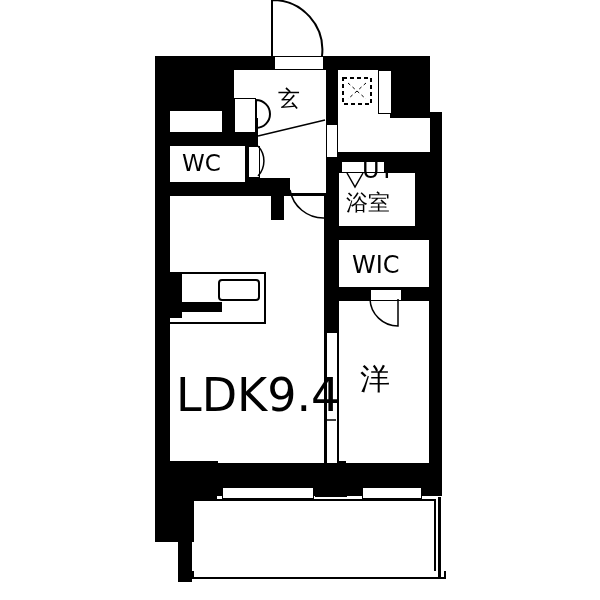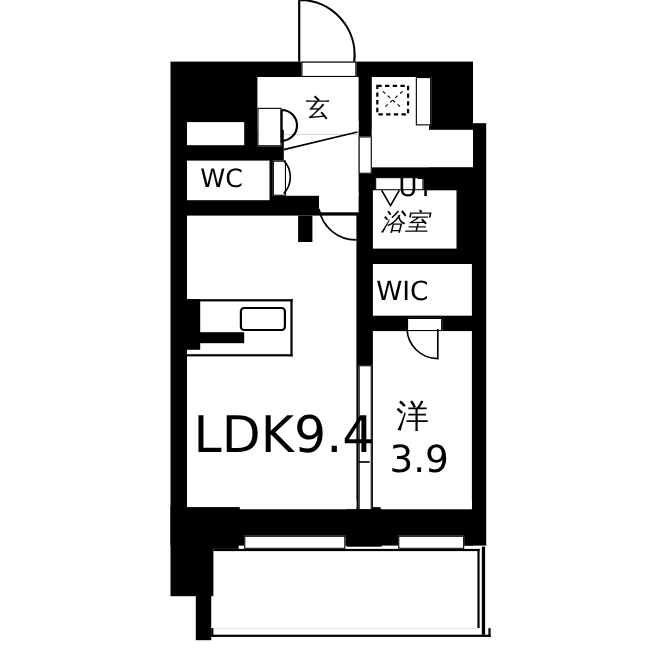--- a/index.html
+++ b/index.html
@@ -86,19 +86,18 @@
     <line x1="366" y1="83" x2="348" y2="99" stroke="#000" stroke-width="1" stroke-dasharray="3,3"></line>
 
     <path d="M370 299 A28 28 0 0 0 398 326 L398 299" fill="none" stroke="#000" stroke-width="1.5"></path>
 
     <line x1="326" y1="420" x2="336" y2="420" stroke="#000" stroke-width="1.5"></line>
   </svg>
 
   <div class="lbl" style="left:278px;top:88px;font-size:22px;">玄</div>
   <div class="lbl" style="left:362px;top:127px;font-size:24px;margin-top:31px;">UT</div>
   <div class="lbl" style="left:182px;top:152px;font-size:23px;">WC</div>
-  <div class="lbl" style="left:346px;top:192px;font-size:22px;font-style:italic;">浴室</div>
-  <div class="lbl" style="left:342px;top:253px;font-size:24px;">WIC</div>
+  <div class="lbl" style="left:346px;top:192px;font-size:22px;">浴室</div>
+  <div class="lbl" style="left:352px;top:253px;font-size:24px;">WIC</div>
   <div class="lbl" style="left:176px;top:372px;font-size:46px;">LDK9.4</div>
   <div class="lbl" style="left:360px;top:364px;font-size:30px;">洋</div>
-  <div class="lbl" style="left:354px;top:401px;font-size:34px;">3.9</div>
 
 </div>
 
 </body></html>

